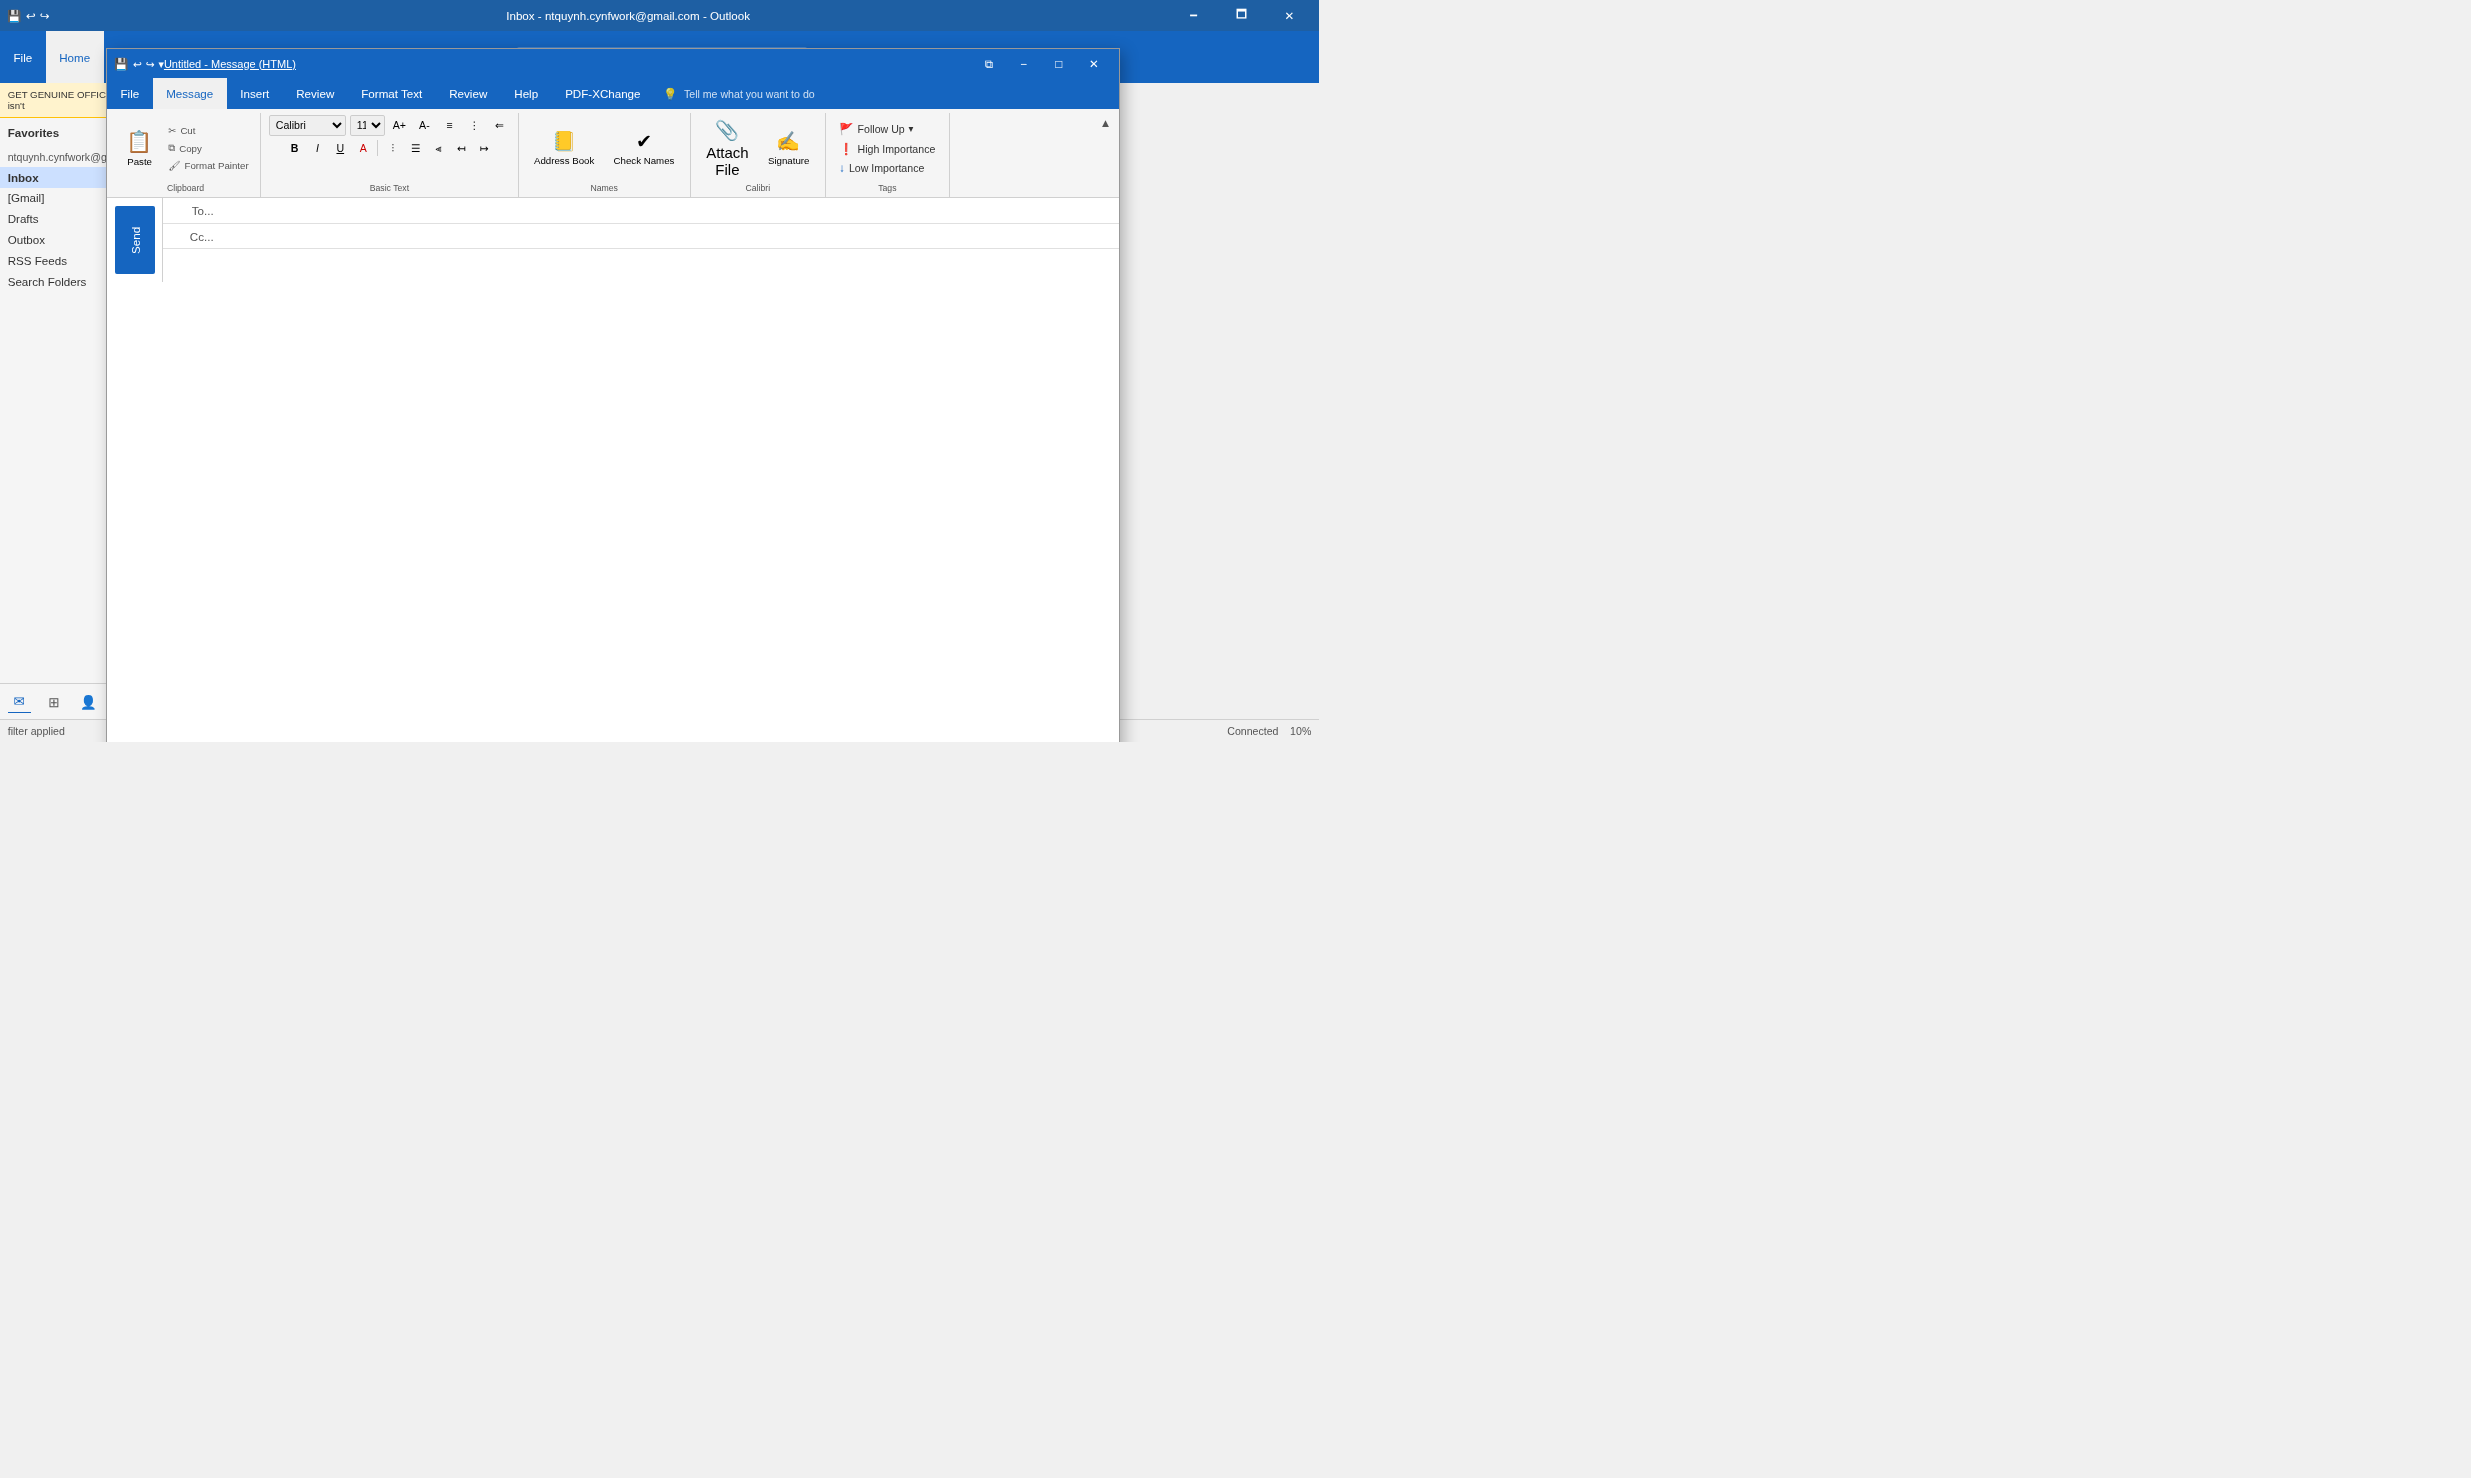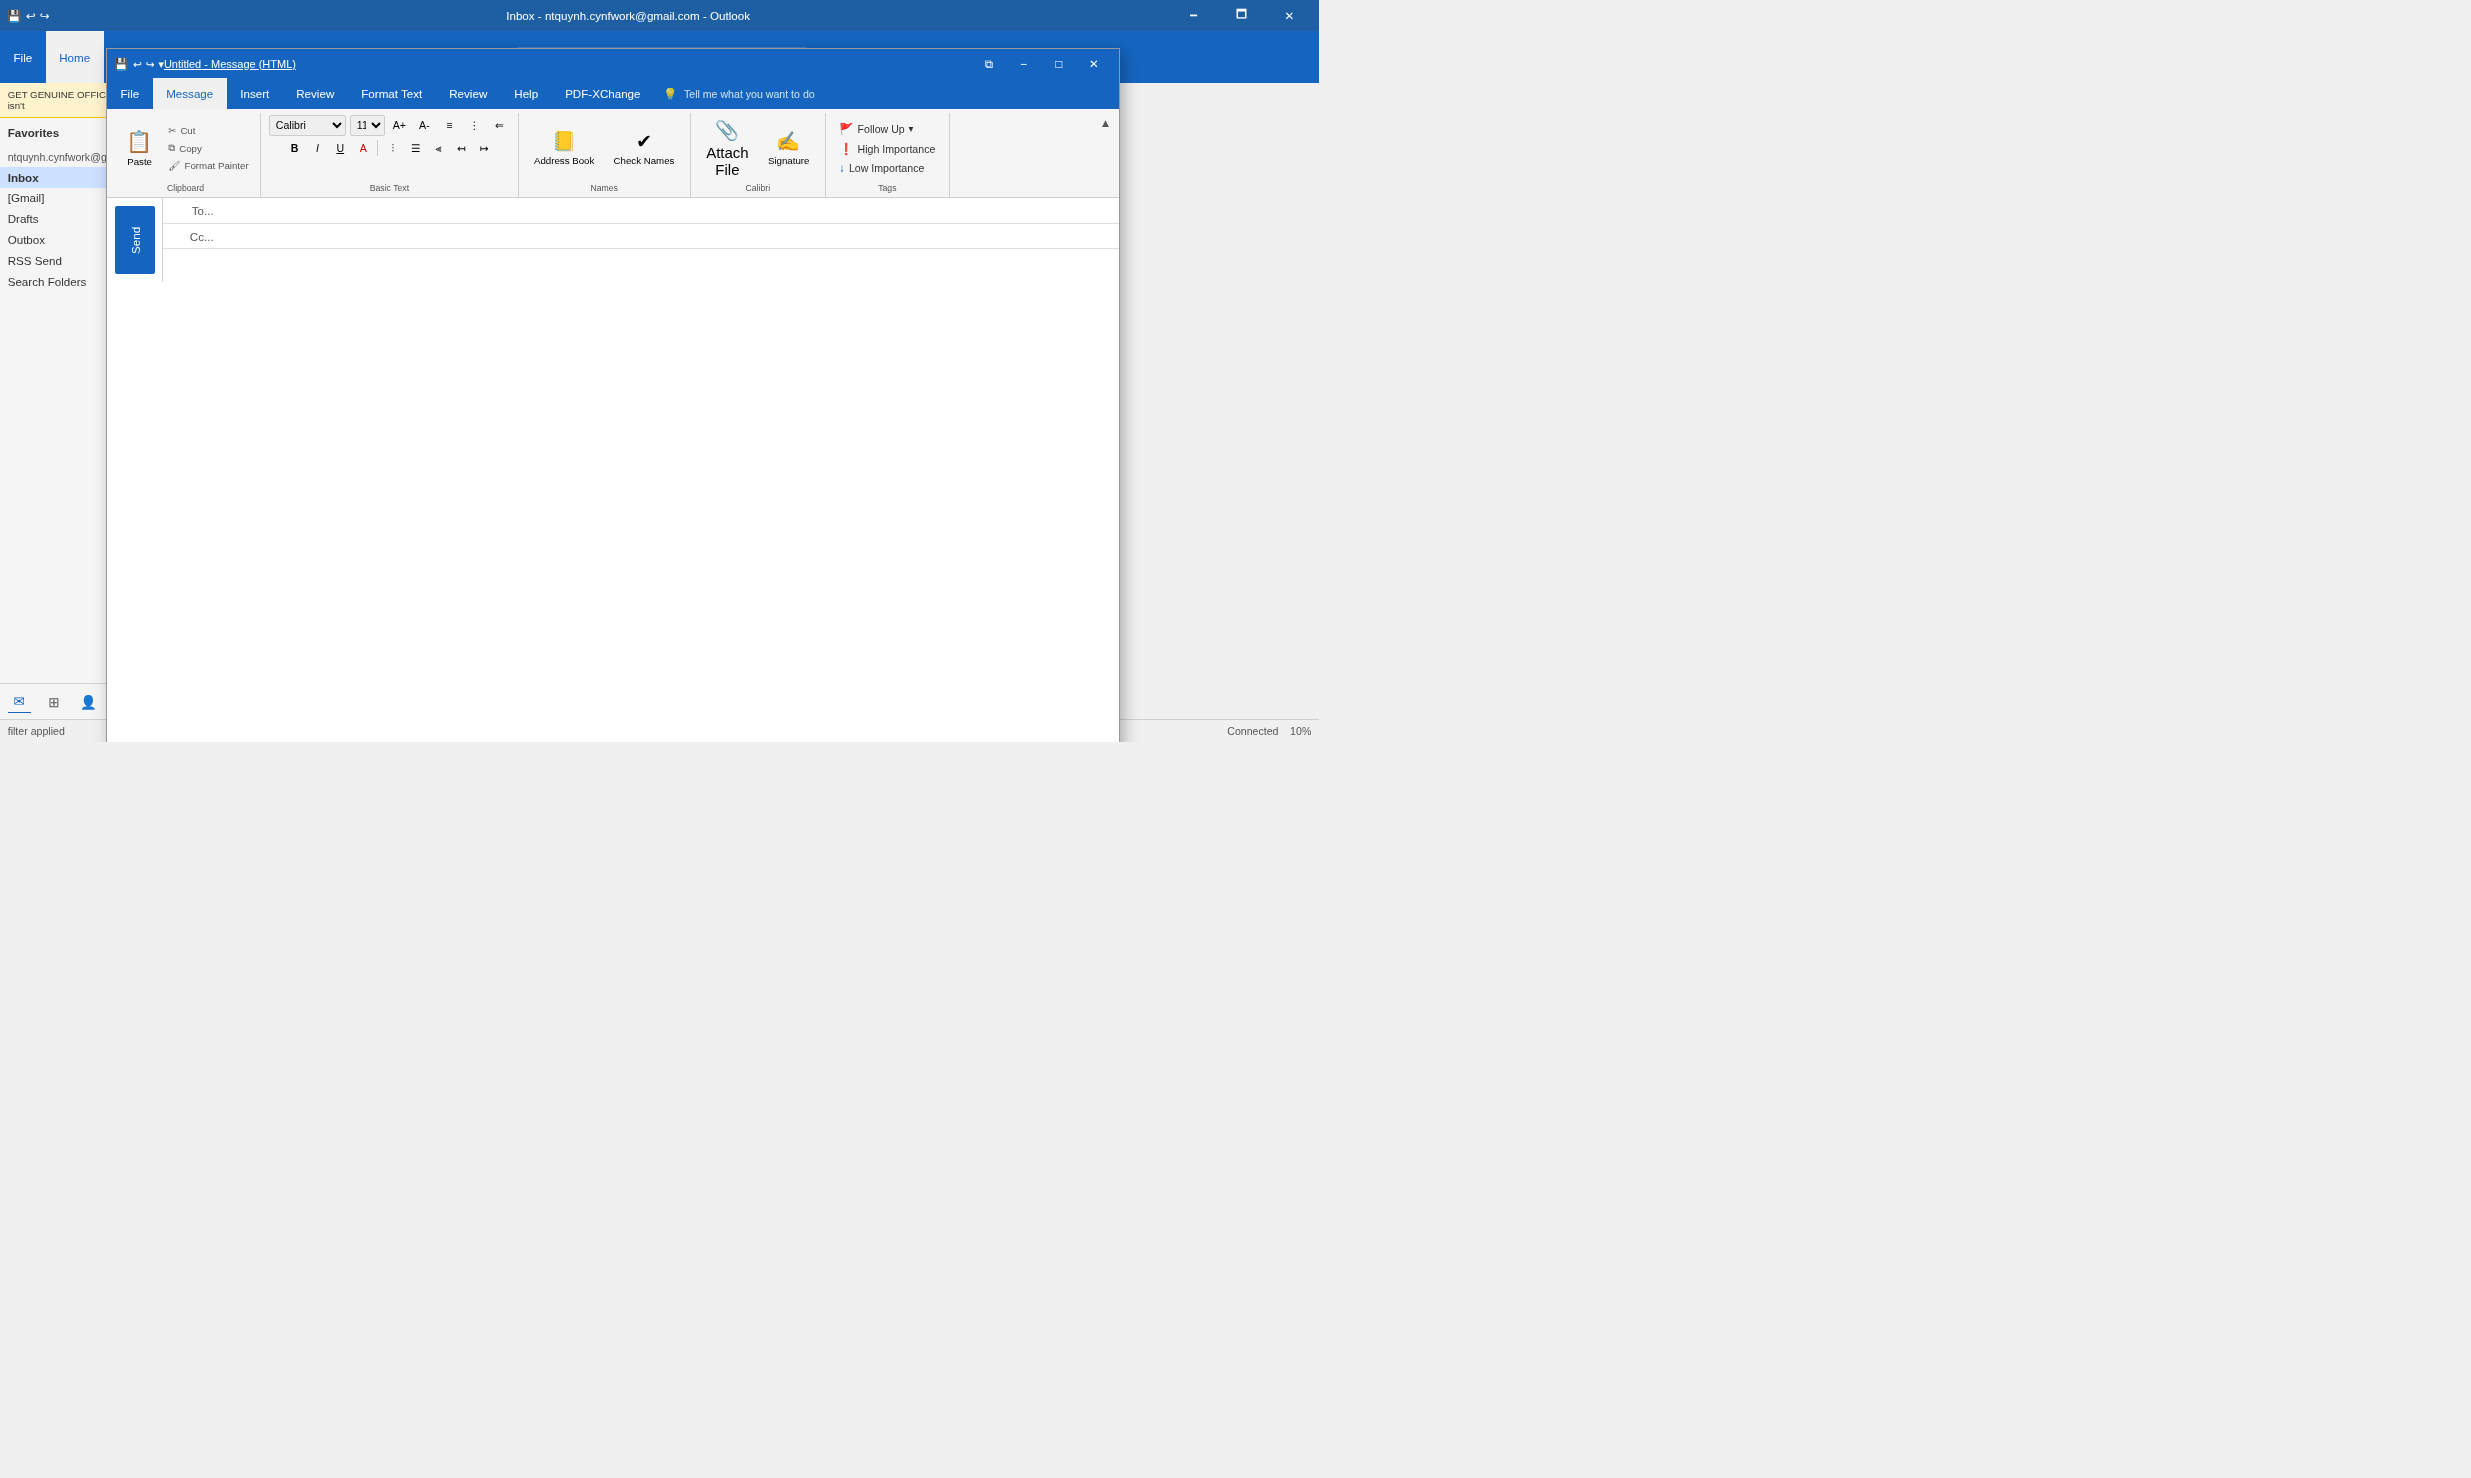--- a/index.html
+++ b/index.html
@@ -415,21 +415,21 @@
     <div class="sidebar-item">
       <span>[Gmail]</span>
     </div>
     <div class="sidebar-item">
       <span>Drafts</span>
     </div>
     <div class="sidebar-item">
       <span>Outbox</span>
     </div>
     <div class="sidebar-item">
-      <span>RSS Send</span>
+      <span>RSS Feeds</span>
     </div>
     <div class="sidebar-item">
       <span>Search Folders</span>
     </div>
 
     <div class="sidebar-bottom">
       <div class="nav-icon active">✉</div>
       <div class="nav-icon">⊞</div>
       <div class="nav-icon">👤</div>
       <div class="nav-icon">✓</div>

